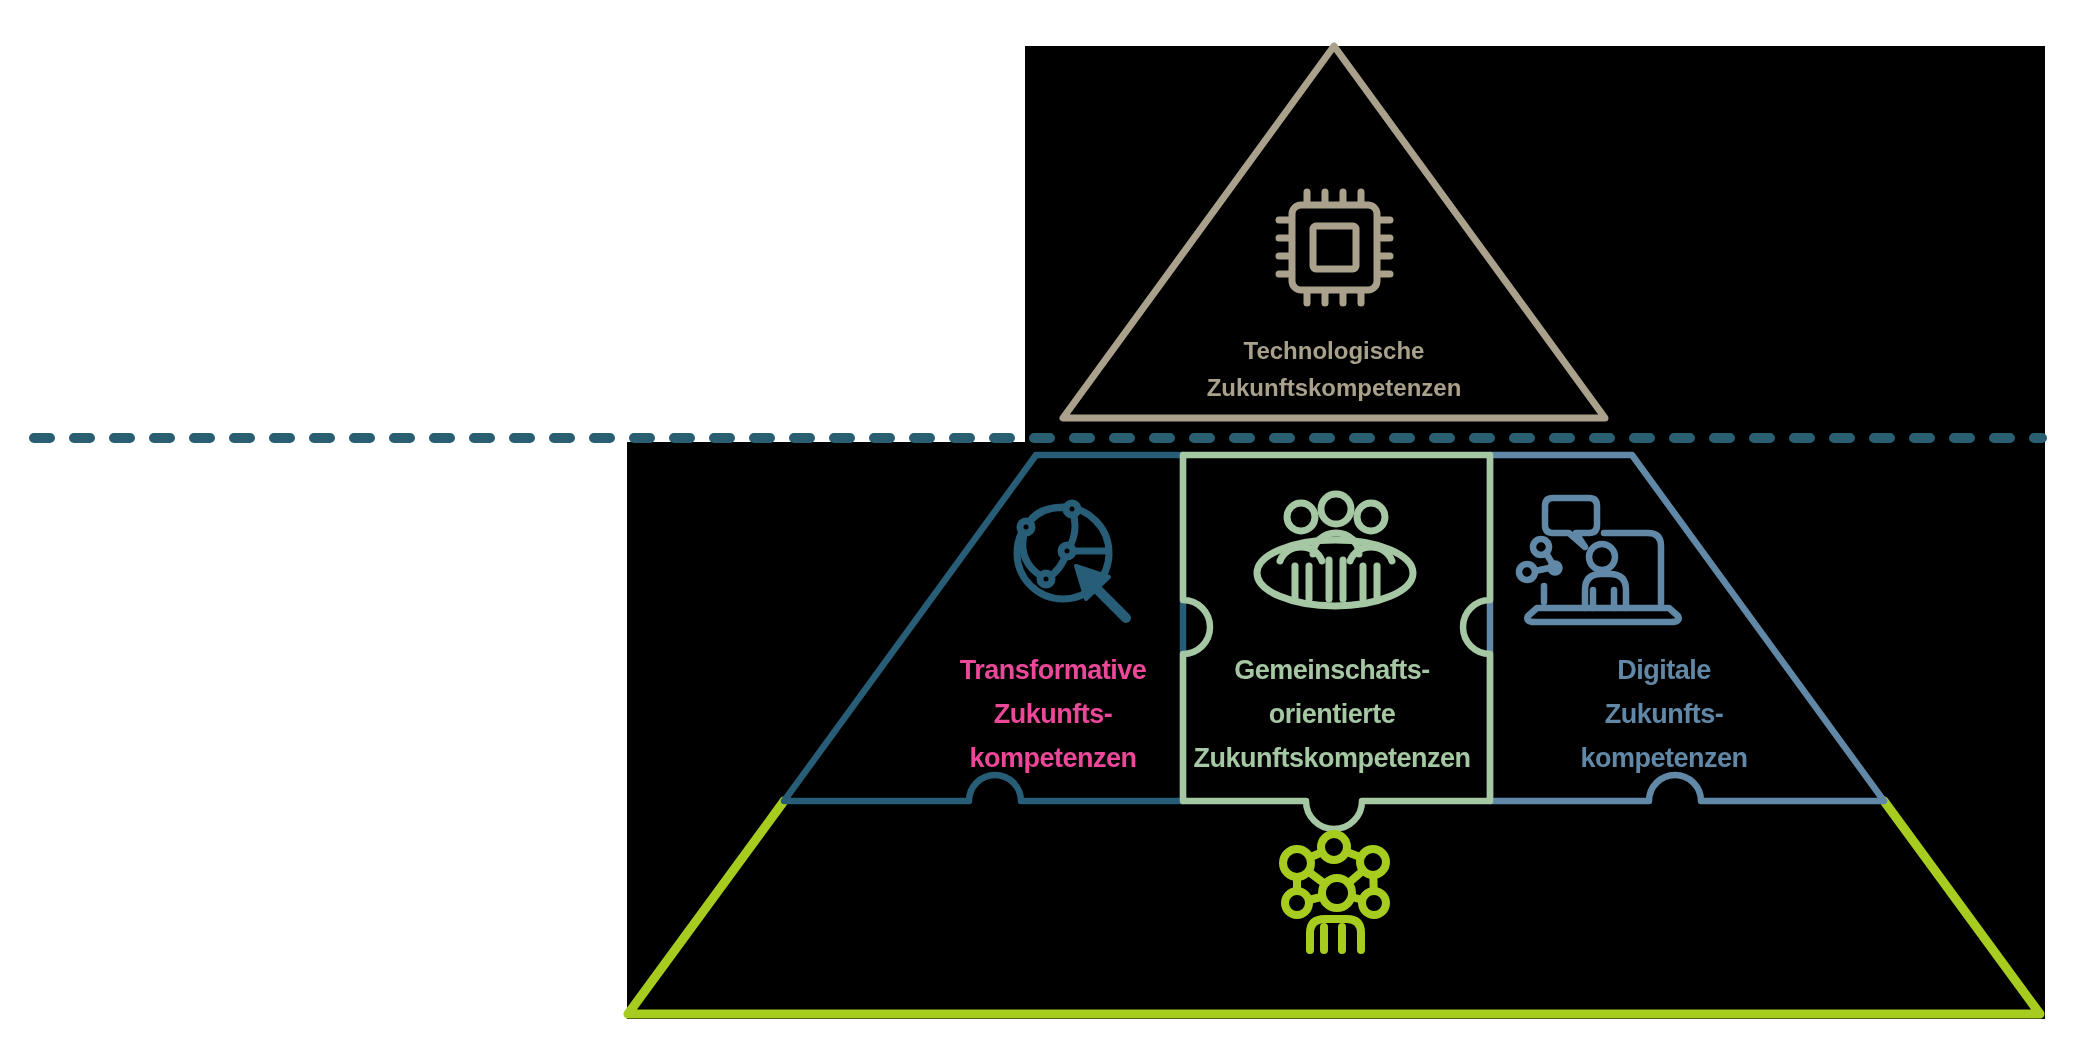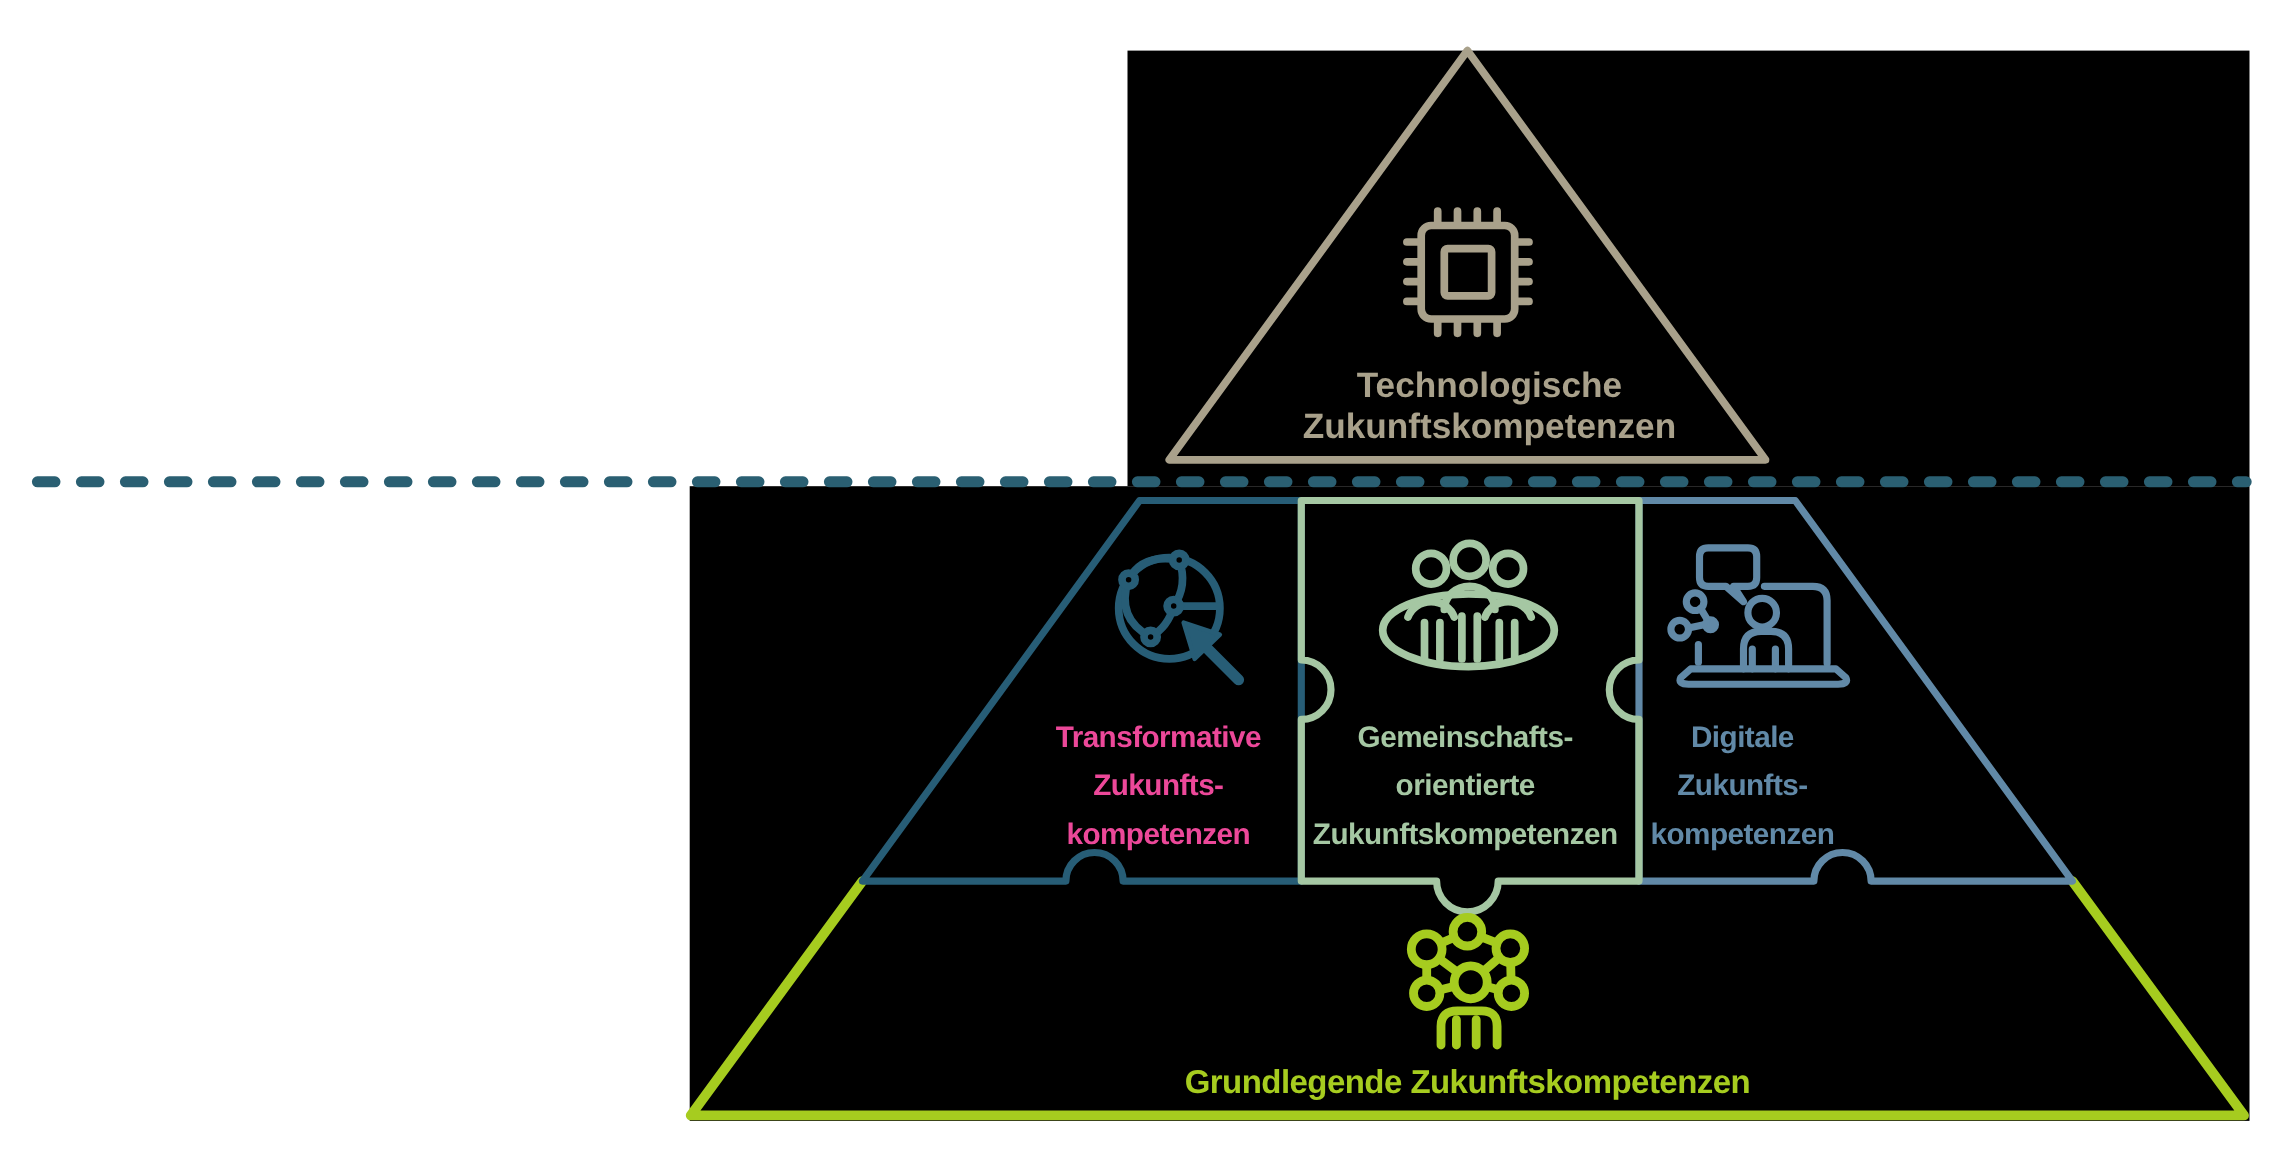--- a/index.html
+++ b/index.html
@@ -22,24 +22,24 @@
   }
   #para-top{left:42px;top:168px;}
   #para-bottom{left:42px;top:668px;}
   .band-label{
     position:absolute;
     transform:translate(-50%,-50%);
     white-space:pre-line;
     text-align:center;
     font-weight:700;
   }
-  #label-tech{left:1334px;top:369px;font-size:32px;line-height:37px;color:#a9a18b;margin-left:20px;}
+  #label-tech{left:1334px;top:369px;font-size:24px;line-height:37px;color:#a9a18b;}
   #label-transformative{left:1053px;top:714px;font-size:27px;line-height:44px;letter-spacing:-0.5px;color:#ec4899;}
   #label-community{left:1332px;top:714px;font-size:27px;line-height:44px;letter-spacing:-0.5px;color:#a5c7a3;}
-  #label-digital{left:1584px;top:714px;font-size:27px;line-height:44px;letter-spacing:-0.5px;color:#6189a7;}
+  #label-digital{left:1664px;top:714px;font-size:27px;line-height:44px;letter-spacing:-0.5px;color:#6189a7;}
   #label-foundational{left:1334px;top:985px;font-size:30px;letter-spacing:-0.5px;color:#a6cc1f;white-space:nowrap;}
 </style>
 </head>
 <body>
 
 <div id="canvas">
 
   <svg id="pyramid-svg" width="2087" height="1059" viewBox="0 0 2087 1059">
 
     <rect x="1025" y="46" width="1020" height="396" fill="#000000"></rect>
@@ -129,14 +129,13 @@
 Zukunftskompetenzen</div>
   <div class="band-label" id="label-transformative">Transformative
 Zukunfts-
 kompetenzen</div>
   <div class="band-label" id="label-community">Gemeinschafts-
 orientierte
 Zukunftskompetenzen</div>
   <div class="band-label" id="label-digital">Digitale
 Zukunfts-
 kompetenzen</div>
-  <div class="band-label" id="label-foundational">Grundlegende Zukunftskompetenzen</div>
 </div>
 
 </body></html>

